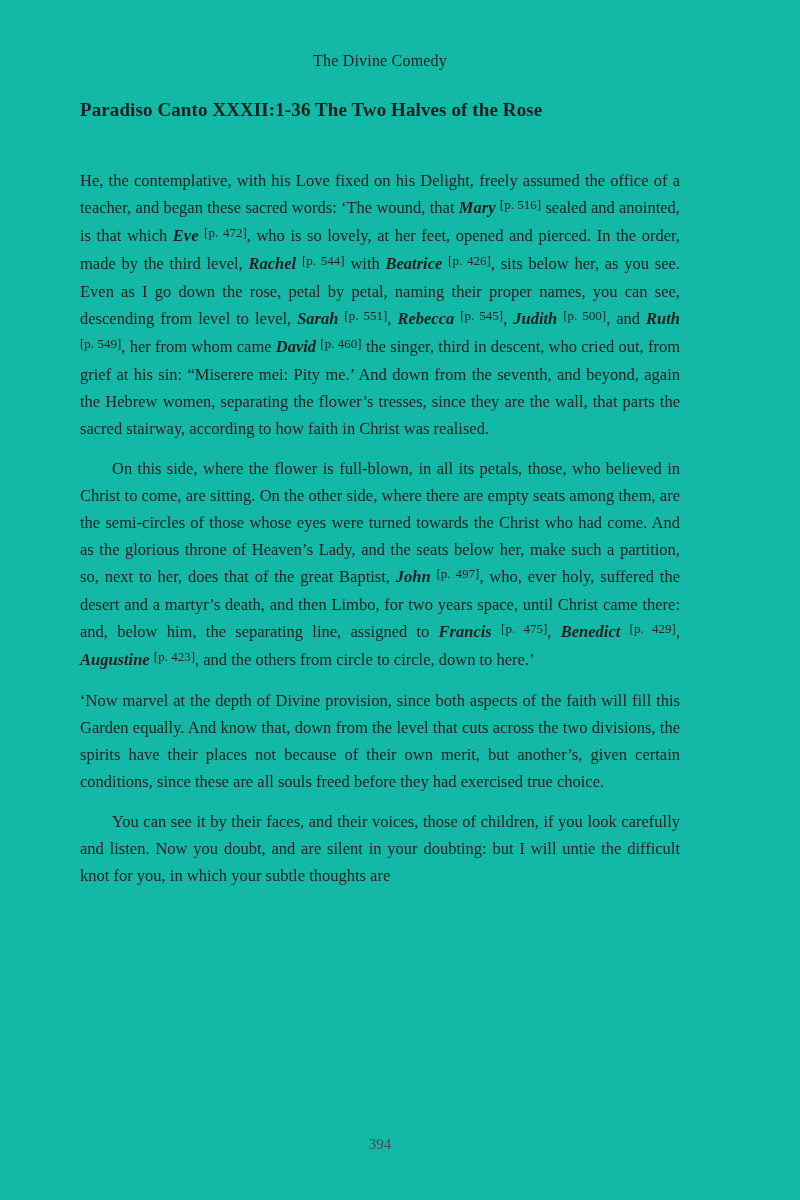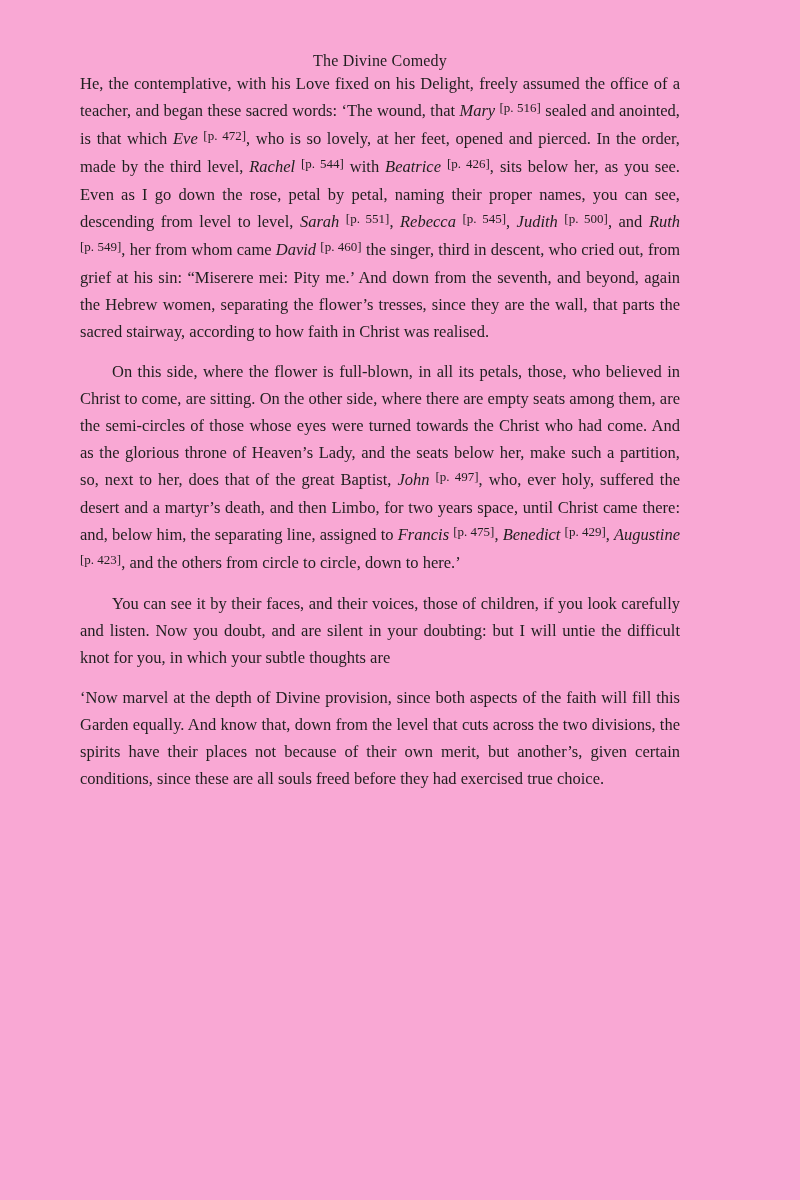--- a/index.html
+++ b/index.html
@@ -1,20 +1,20 @@
 <!DOCTYPE html>
 <html><head>
 <meta charset="utf-8">
 <style>
   html, body { margin: 0; padding: 0; background: #ffffff; }
   .page {
     position: relative;
     width: 800px;
     height: 1200px;
-    background: #f9a8d4;
+    background: #14b8a6;
     font-family: "Liberation Serif", "DejaVu Serif", serif;
     color: #1f1f1f;
     overflow: hidden;
   }
   .content {
     position: absolute;
     left: 80px;
     top: 0;
     width: 600px;
   }
@@ -33,21 +33,21 @@
   .section + .section .section-heading {
     margin-top: 55px;
   }
   .para {
     font-size: 16.5px;
     line-height: 27px;
     text-align: justify;
     margin: 0 0 13px 0;
   }
   .para.indent { text-indent: 32px; }
-  .name-italic { font-style: italic; }
+  .name-italic { font-style: italic; font-weight: bold; }
   .page-ref {
     font-size: 13px;
     position: relative;
     top: -4px;
     white-space: nowrap;
   }
   .page-number {
     position: absolute;
     left: 80px;
     top: 1136px;
@@ -58,27 +58,29 @@
   }
 </style>
 </head>
 <body>
 
 <div class="page">
   <div class="content">
     <div class="running-header">The Divine Comedy</div>
 
     <section class="section">
+      <h1 class="section-heading">Paradiso Canto XXXII:1-36 The Two Halves of the Rose</h1>
       <div class="paragraphs">
           <p class="para"><span>He, the contemplative, with his Love fixed on his Delight, freely assumed the office of a teacher, and began these sacred words: ‘The wound, that </span><span class="name-italic">Mary </span><span class="page-ref">[p. 516]</span><span> sealed and anointed, is that which </span><span class="name-italic">Eve </span><span class="page-ref">[p. 472]</span><span>, who is so lovely, at her feet, opened and pierced. In the order, made by the third level, </span><span class="name-italic">Rachel </span><span class="page-ref">[p. 544]</span><span> with </span><span class="name-italic">Beatrice </span><span class="page-ref">[p. 426]</span><span>, sits below her, as you see. Even as I go down the rose, petal by petal, naming their proper names, you can see, descending from level to level, </span><span class="name-italic">Sarah </span><span class="page-ref">[p. 551]</span><span>, </span><span class="name-italic">Rebecca </span><span class="page-ref">[p. 545]</span><span>, </span><span class="name-italic">Judith </span><span class="page-ref">[p. 500]</span><span>, and </span><span class="name-italic">Ruth </span><span class="page-ref">[p. 549]</span><span>, her from whom came </span><span class="name-italic">David </span><span class="page-ref">[p. 460]</span><span> the singer, third in descent, who cried out, from grief at his sin: “Miserere mei: Pity me.’ And down from the seventh, and beyond, again the Hebrew women, separating the flower’s tresses, since they are the wall, that parts the sacred stairway, according to how faith in Christ was realised.</span></p>
           <p class="para indent"><span>On this side, where the flower is full-blown, in all its petals, those, who believed in Christ to come, are sitting. On the other side, where there are empty seats among them, are the semi-circles of those whose eyes were turned towards the Christ who had come. And as the glorious throne of Heaven’s Lady, and the seats below her, make such a partition, so, next to her, does that of the great Baptist, </span><span class="name-italic">John </span><span class="page-ref">[p. 497]</span><span>, who, ever holy, suffered the desert and a martyr’s death, and then Limbo, for two years space, until Christ came there: and, below him, the separating line, assigned to </span><span class="name-italic">Francis </span><span class="page-ref">[p. 475]</span><span>, </span><span class="name-italic">Benedict </span><span class="page-ref">[p. 429]</span><span>, </span><span class="name-italic">Augustine </span><span class="page-ref">[p. 423]</span><span>, and the others from circle to circle, down to here.’</span></p>
         </div>
     </section>
 
     <section class="section">
       <div class="paragraphs">
+          <p class="para"><span>‘Now marvel at the depth of Divine provision, since both aspects of the faith will fill this Garden equally. And know that, down from the level that cuts across the two divisions, the spirits have their places not because of their own merit, but another’s, given certain conditions, since these are all souls freed before they had exercised true choice.</span></p>
           <p class="para indent"><span>You can see it by their faces, and their voices, those of children, if you look carefully and listen. Now you doubt, and are silent in your doubting: but I will untie the difficult knot for you, in which your subtle thoughts are</span></p>
-          <p class="para"><span>‘Now marvel at the depth of Divine provision, since both aspects of the faith will fill this Garden equally. And know that, down from the level that cuts across the two divisions, the spirits have their places not because of their own merit, but another’s, given certain conditions, since these are all souls freed before they had exercised true choice.</span></p>
         </div>
     </section>
   </div>
 
+  <div class="page-number">394</div>
 </div>
 
 </body></html>

